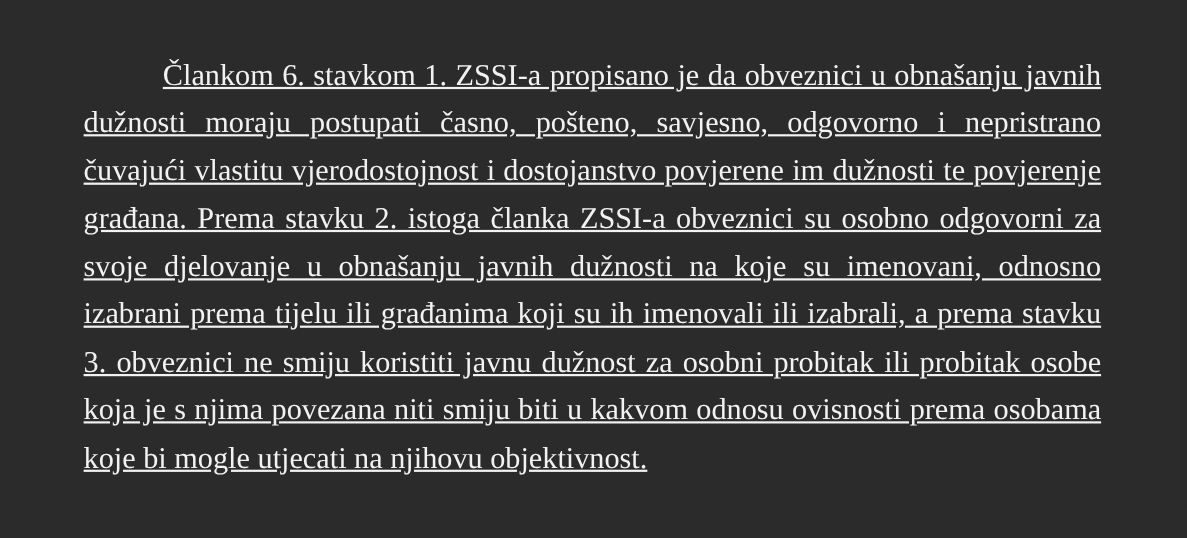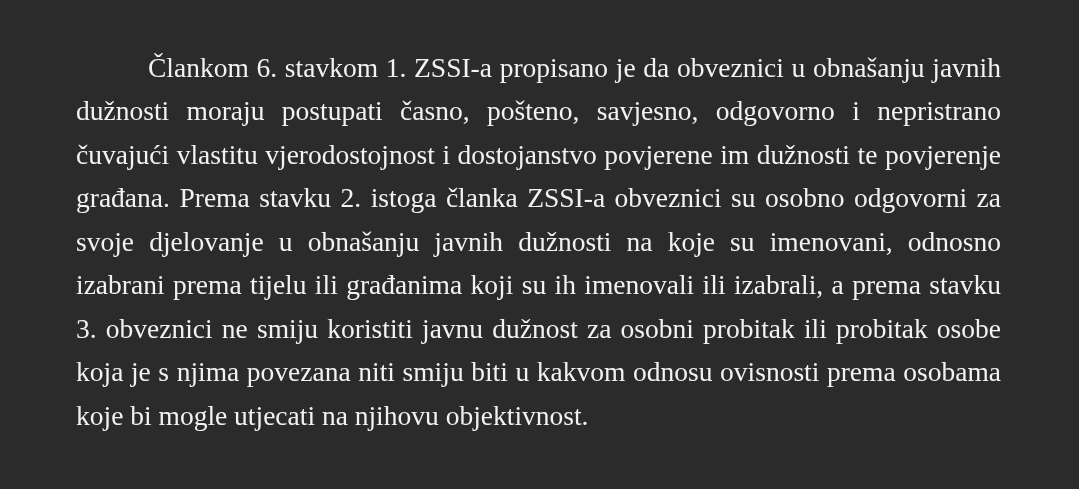--- a/index.html
+++ b/index.html
@@ -22,20 +22,21 @@
   }
   .paragraph {
     color: #f2f2f2;
     font-size: 27.5px;
     line-height: 43.5px;
     text-align: justify;
     text-justify: inter-word;
     text-indent: 72px;
     hyphens: none;
     white-space: normal;
+    text-decoration: underline;
   }
 </style>
 </head>
 <body>
 
 <div class="page">
   <p class="paragraph">Člankom 6. stavkom 1. ZSSI-a propisano je da obveznici u obnašanju javnih dužnosti moraju postupati časno, pošteno, savjesno, odgovorno i nepristrano čuvajući vlastitu vjerodostojnost i dostojanstvo povjerene im dužnosti te povjerenje građana. Prema stavku 2. istoga članka ZSSI-a obveznici su osobno odgovorni za svoje djelovanje u obnašanju javnih dužnosti na koje su imenovani, odnosno izabrani prema tijelu ili građanima koji su ih imenovali ili izabrali, a prema stavku 3. obveznici ne smiju koristiti javnu dužnost za osobni probitak ili probitak osobe koja je s njima povezana niti smiju biti u kakvom odnosu ovisnosti prema osobama koje bi mogle utjecati na njihovu objektivnost.</p>
 </div>
 
 </body></html>

